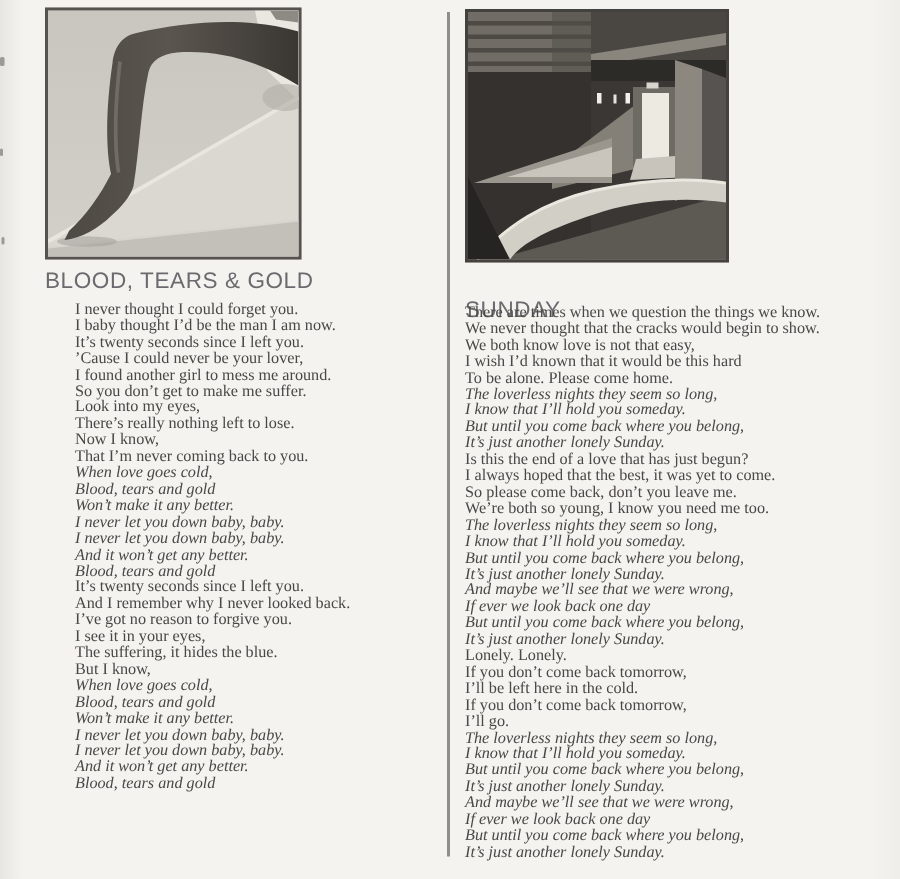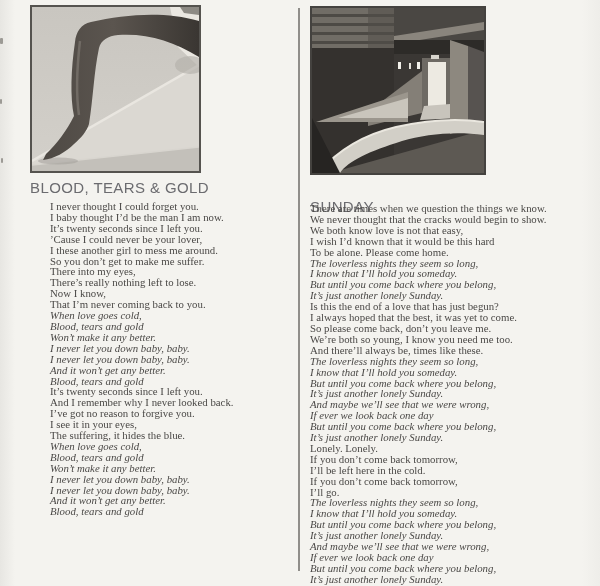--- a/index.html
+++ b/index.html
@@ -150,38 +150,39 @@
   <div class="divider"></div>
 
   <div class="song-title title-left">BLOOD, TEARS &amp; GOLD</div>
   <div class="song-title title-right">SUNDAY</div>
 
   <div class="lyrics lyrics-left">
       <div class="line">I never thought I could forget you.</div>
       <div class="line">I baby thought I’d be the man I am now.</div>
       <div class="line">It’s twenty seconds since I left you.</div>
       <div class="line">’Cause I could never be your lover,</div>
-      <div class="line">I these another girl to mess me around.</div>
+      <div class="line">I found another girl to mess me around.</div>
       <div class="line">So you don’t get to make me suffer.</div>
-      <div class="line">There into my eyes,</div>
+      <div class="line">Look into my eyes,</div>
       <div class="line">There’s really nothing left to lose.</div>
       <div class="line">Now I know,</div>
       <div class="line">That I’m never coming back to you.</div>
       <div class="line it">When love goes cold,</div>
       <div class="line it">Blood, tears and gold</div>
       <div class="line it">Won’t make it any better.</div>
       <div class="line it">I never let you down baby, baby.</div>
       <div class="line it">I never let you down baby, baby.</div>
       <div class="line it">And it won’t get any better.</div>
       <div class="line it">Blood, tears and gold</div>
       <div class="line">It’s twenty seconds since I left you.</div>
       <div class="line">And I remember why I never looked back.</div>
       <div class="line">I’ve got no reason to forgive you.</div>
       <div class="line">I see it in your eyes,</div>
       <div class="line">The suffering, it hides the blue.</div>
+      <div class="line">But I know,</div>
       <div class="line it">When love goes cold,</div>
       <div class="line it">Blood, tears and gold</div>
       <div class="line it">Won’t make it any better.</div>
       <div class="line it">I never let you down baby, baby.</div>
       <div class="line it">I never let you down baby, baby.</div>
       <div class="line it">And it won’t get any better.</div>
       <div class="line it">Blood, tears and gold</div>
     </div>
   <div class="lyrics lyrics-right">
       <div class="line">There are times when we question the things we know.</div>
@@ -190,21 +191,20 @@
       <div class="line">I wish I’d known that it would be this hard</div>
       <div class="line">To be alone. Please come home.</div>
       <div class="line it">The loverless nights they seem so long,</div>
       <div class="line it">I know that I’ll hold you someday.</div>
       <div class="line it">But until you come back where you belong,</div>
       <div class="line it">It’s just another lonely Sunday.</div>
       <div class="line">Is this the end of a love that has just begun?</div>
       <div class="line">I always hoped that the best, it was yet to come.</div>
       <div class="line">So please come back, don’t you leave me.</div>
       <div class="line">We’re both so young, I know you need me too.</div>
-      <div class="line">And there’ll always be, times like these.</div>
       <div class="line it">The loverless nights they seem so long,</div>
       <div class="line it">I know that I’ll hold you someday.</div>
       <div class="line it">But until you come back where you belong,</div>
       <div class="line it">It’s just another lonely Sunday.</div>
       <div class="line it">And maybe we’ll see that we were wrong,</div>
       <div class="line it">If ever we look back one day</div>
       <div class="line it">But until you come back where you belong,</div>
       <div class="line it">It’s just another lonely Sunday.</div>
       <div class="line">Lonely. Lonely.</div>
       <div class="line">If you don’t come back tomorrow,</div>

